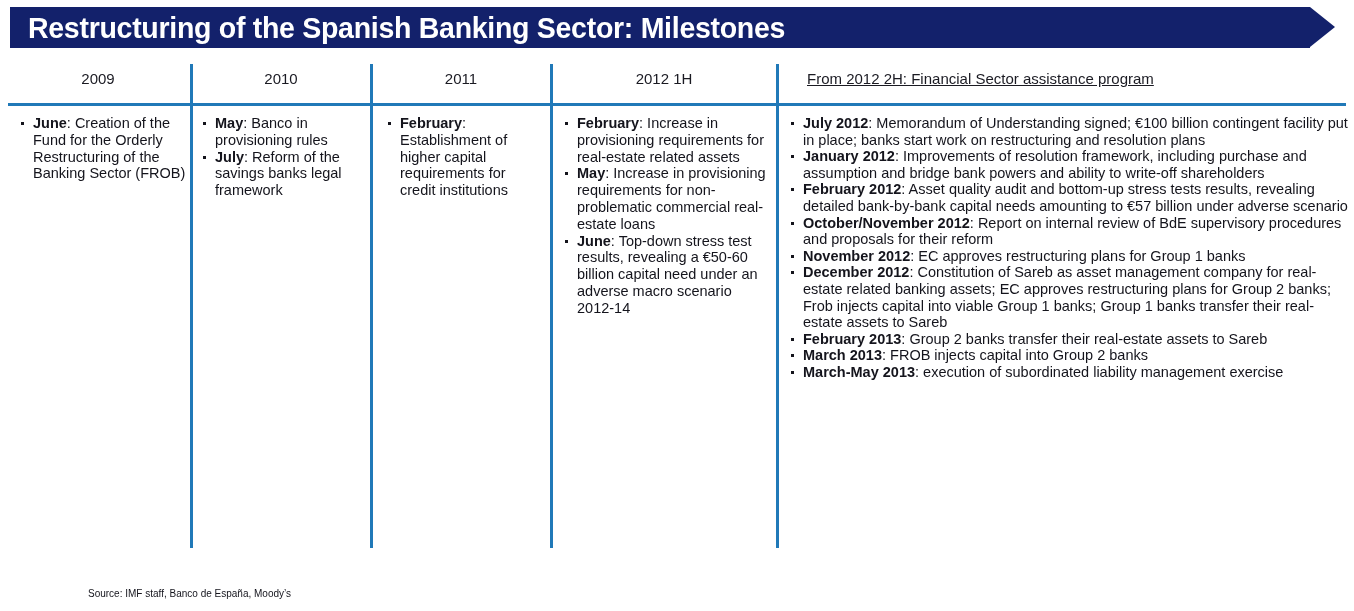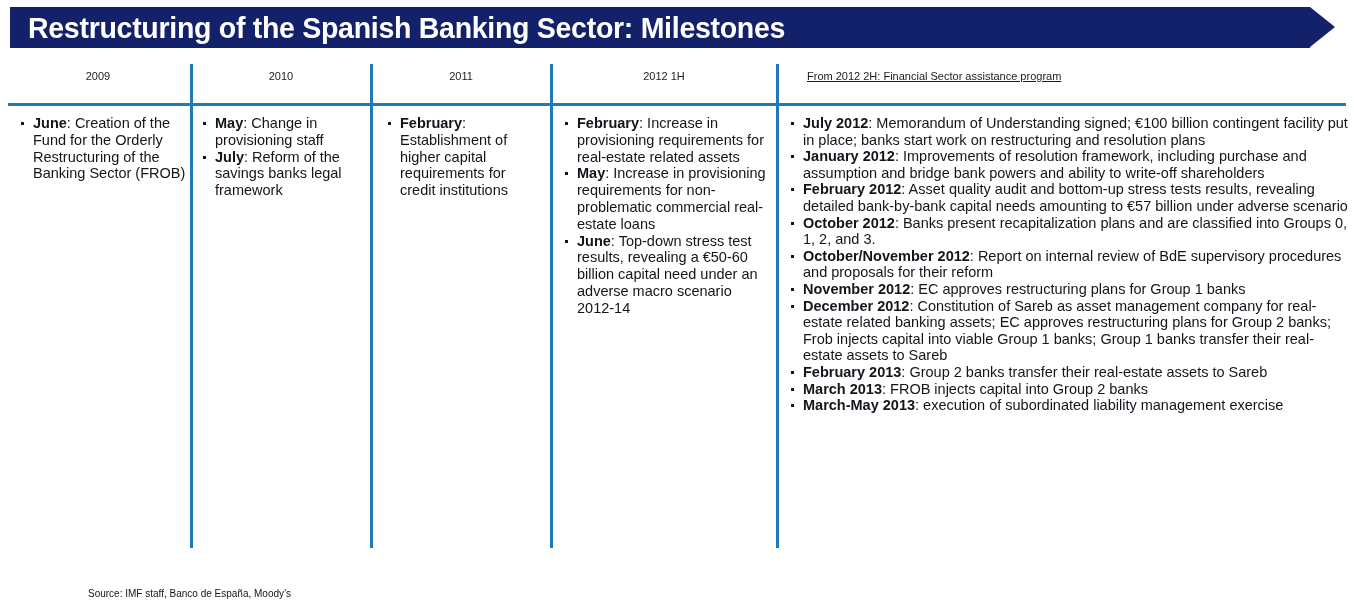--- a/index.html
+++ b/index.html
@@ -80,21 +80,21 @@
     position: absolute;
     top: 4px;
     width: 3px;
     height: 484px;
     background: #2079b8;
   }
 
   .col-head {
     position: absolute;
     top: 10px;
-    font-size: 11px;
+    font-size: 15px;
     color: #1a1a22;
     white-space: nowrap;
   }
   .col-head.centered {
     text-align: center;
   }
 
   .col-body {
     position: absolute;
     top: 55px;
@@ -170,21 +170,21 @@
       <li>
         <b>June</b><span>: Creation of the Fund for the Orderly Restructuring of the Banking Sector (FROB)</span>
       </li>
     </ul>
   </div>
 
   <div class="col-head centered" style="left:196px; width:170px;">2010</div>
   <div class="col-body narrow" style="left:200px; width:166px;">
     <ul class="bullets">
       <li>
-        <b>May</b><span>: Change in provisioning staff</span>
+        <b>May</b><span>: Banco in provisioning rules</span>
       </li>
       <li>
         <b>July</b><span>: Reform of the savings banks legal framework</span>
       </li>
     </ul>
   </div>
 
   <div class="col-head centered" style="left:376px; width:170px;">2011</div>
   <div class="col-body narrow" style="left:385px; width:160px;">
     <ul class="bullets">
@@ -215,23 +215,20 @@
       <li>
         <b>July 2012</b><span>: Memorandum of Understanding signed; €100 billion contingent facility put in place; banks start work on restructuring and resolution plans</span>
       </li>
       <li>
         <b>January 2012</b><span>: Improvements of resolution framework, including purchase and assumption and bridge bank powers and ability to write-off shareholders</span>
       </li>
       <li>
         <b>February 2012</b><span>: Asset quality audit and bottom-up stress tests results, revealing detailed bank-by-bank capital needs amounting to €57 billion under adverse scenario</span>
       </li>
       <li>
-        <b>October 2012</b><span>: Banks present recapitalization plans and are classified into Groups 0, 1, 2, and 3.</span>
-      </li>
-      <li>
         <b>October/November 2012</b><span>: Report on internal review of BdE supervisory procedures and proposals for their reform</span>
       </li>
       <li>
         <b>November 2012</b><span>: EC approves restructuring plans for Group 1 banks</span>
       </li>
       <li>
         <b>December 2012</b><span>: Constitution of Sareb as asset management company for real-estate related banking assets; EC approves restructuring plans for Group 2 banks; Frob injects capital into viable Group 1 banks; Group 1 banks transfer their real-estate assets to Sareb</span>
       </li>
       <li>
         <b>February 2013</b><span>: Group 2 banks transfer their real-estate assets to Sareb</span>

